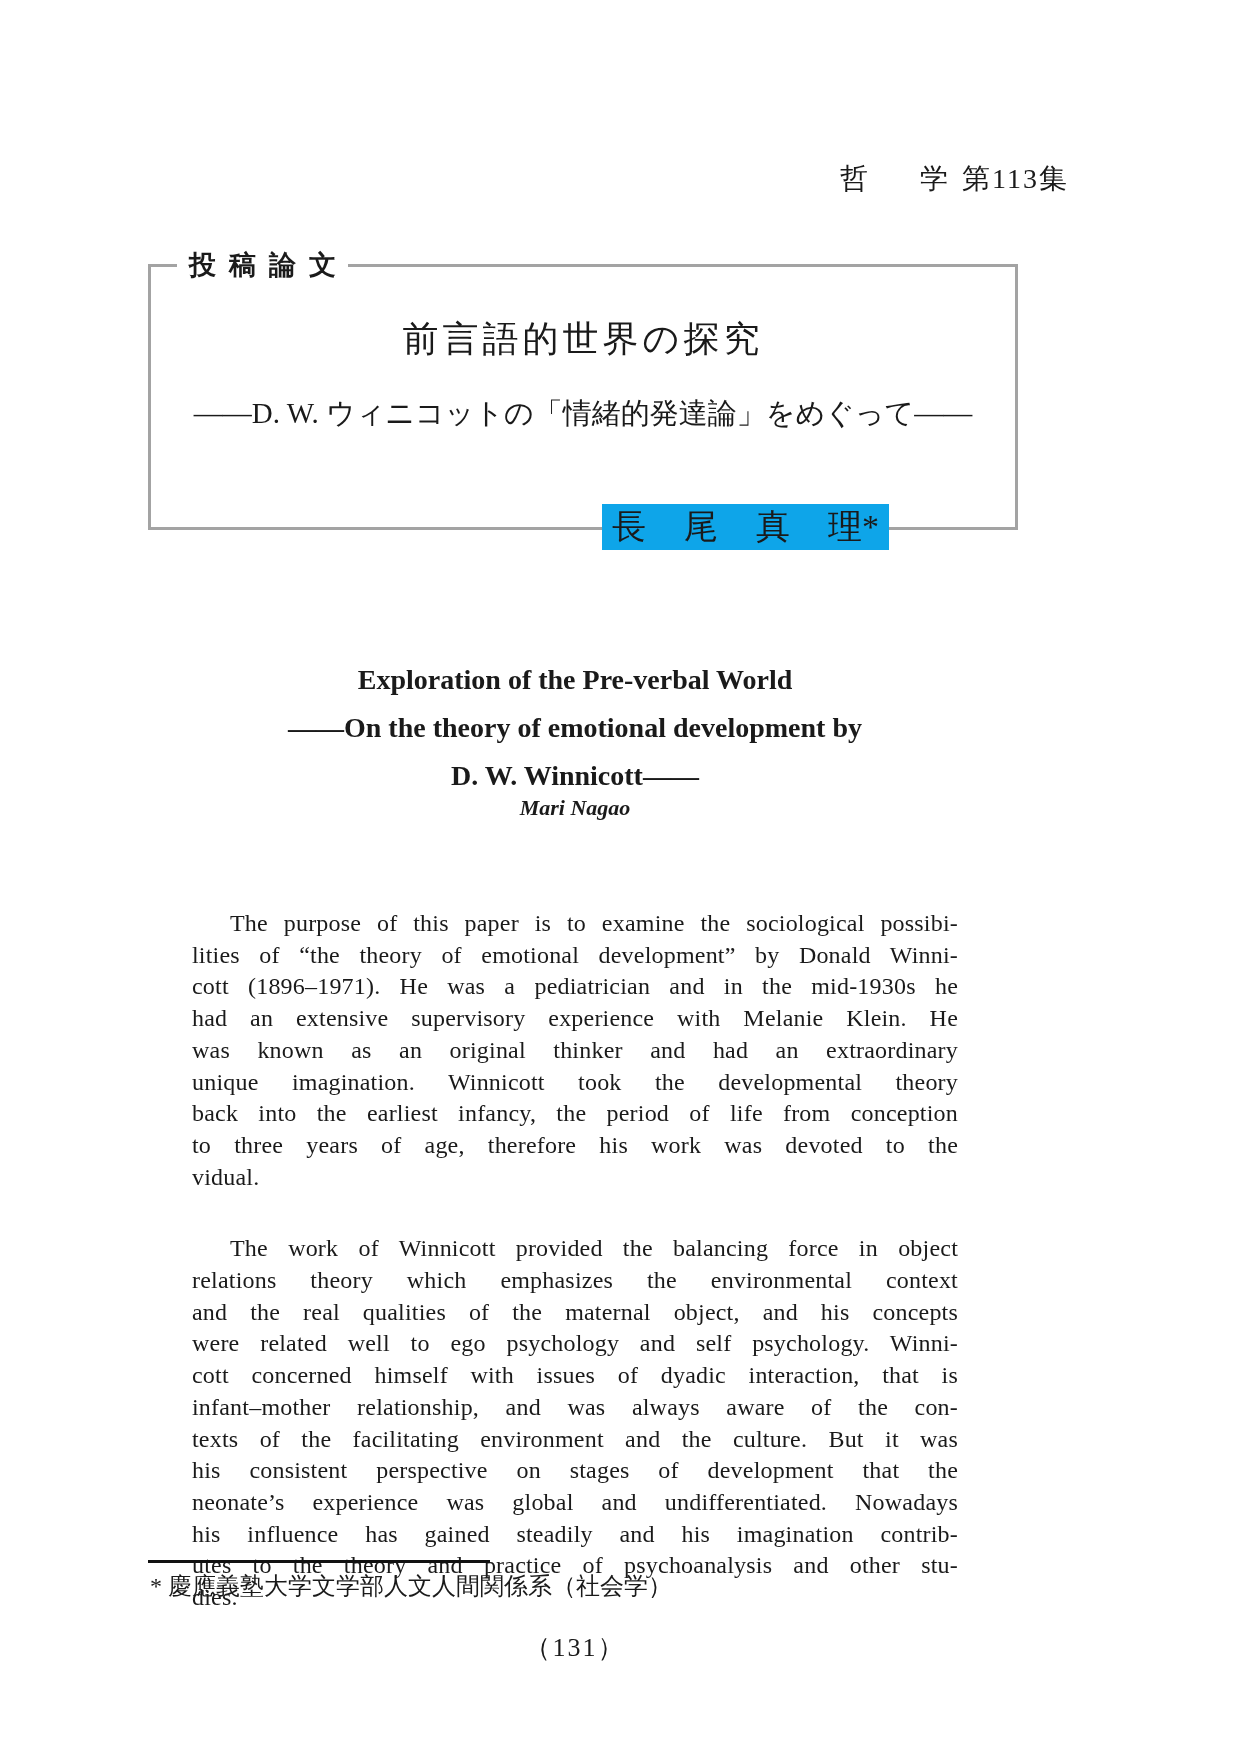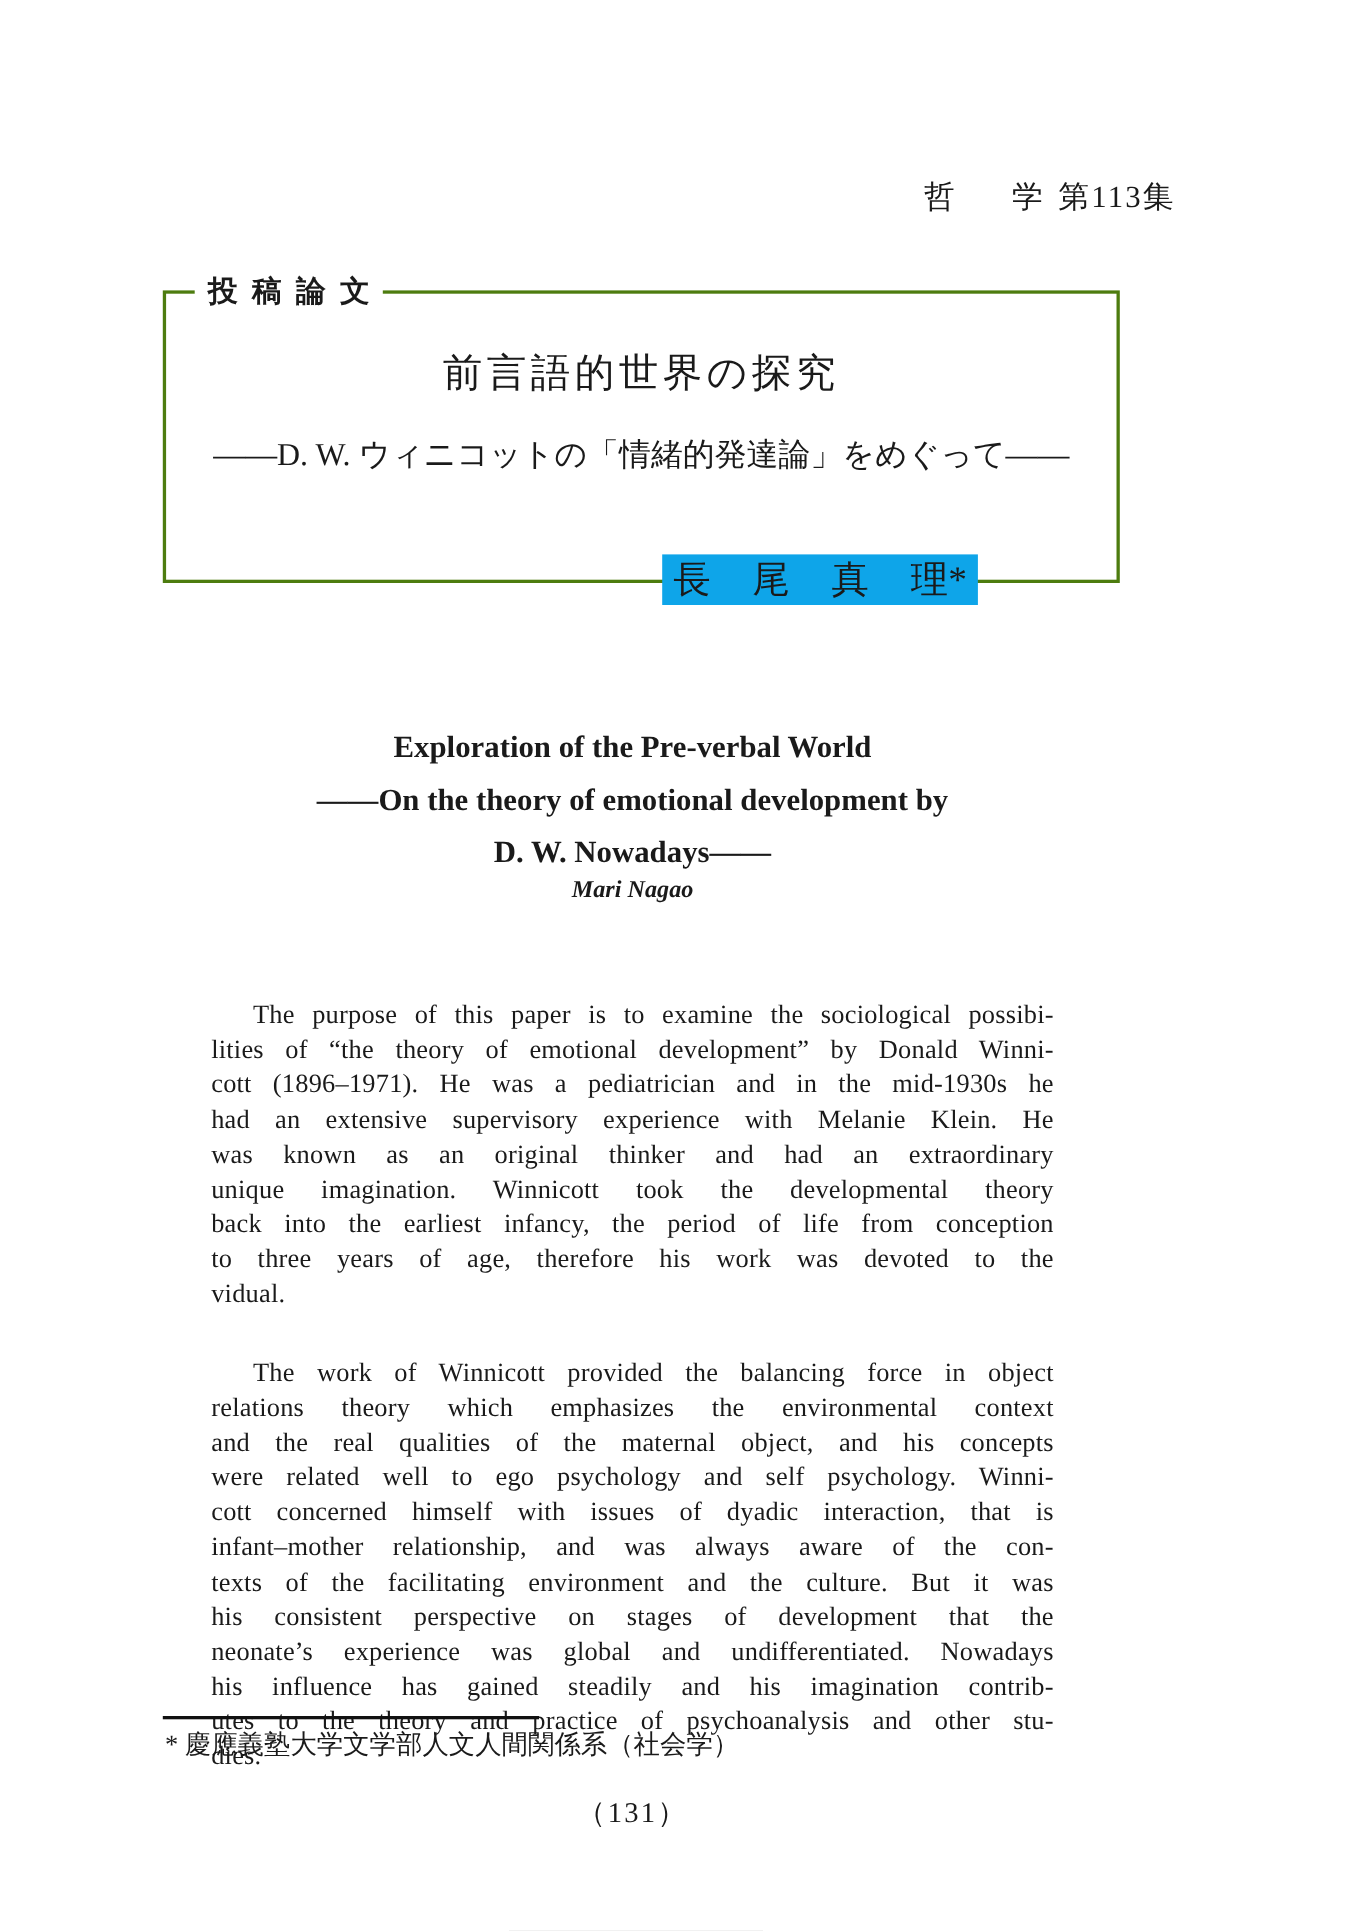--- a/index.html
+++ b/index.html
@@ -24,21 +24,21 @@
   .journal-header .p2 { margin-left: 52px; }
   .journal-header .p3 { margin-left: 14px; letter-spacing: 2px; }
 
   
   .title-box {
     position: absolute;
     left: 148px;
     top: 264px;
     width: 864px;
     height: 260px;
-    border: 3px solid #4d7c0f;
+    border: 3px solid #a3a3a3;
   }
   .box-label {
     position: absolute;
     top: -20px;
     left: 26px;
     background: #ffffff;
     padding: 0 12px;
     font-size: 27px;
     font-weight: bold;
     white-space: nowrap;
@@ -148,21 +148,21 @@
     <div class="ja-title">前言語的世界の探究</div>
     <div class="ja-subtitle">——D. W. ウィニコットの「情緒的発達論」をめぐって——</div>
     <div class="box-author">
       <span class="spaced">長尾真理</span><span>*</span>
     </div>
   </div>
 
   <div class="en-title">
     <div>Exploration of the Pre-verbal World</div>
     <div>——On the theory of emotional development by</div>
-    <div>D. W. Nowadays——</div>
+    <div>D. W. Winnicott——</div>
   </div>
 
   <div class="en-author">Mari Nagao</div>
 
   <div class="bodytext">
     <div>
       <div class="line indent">The purpose of this paper is to examine the sociological possibi-</div>
       <div class="line">lities of “the theory of emotional development” by Donald Winni-</div>
       <div class="line">cott (1896–1971). He was a pediatrician and in the mid-1930s he</div>
       <div class="line">had an extensive supervisory experience with Melanie Klein. He</div>

